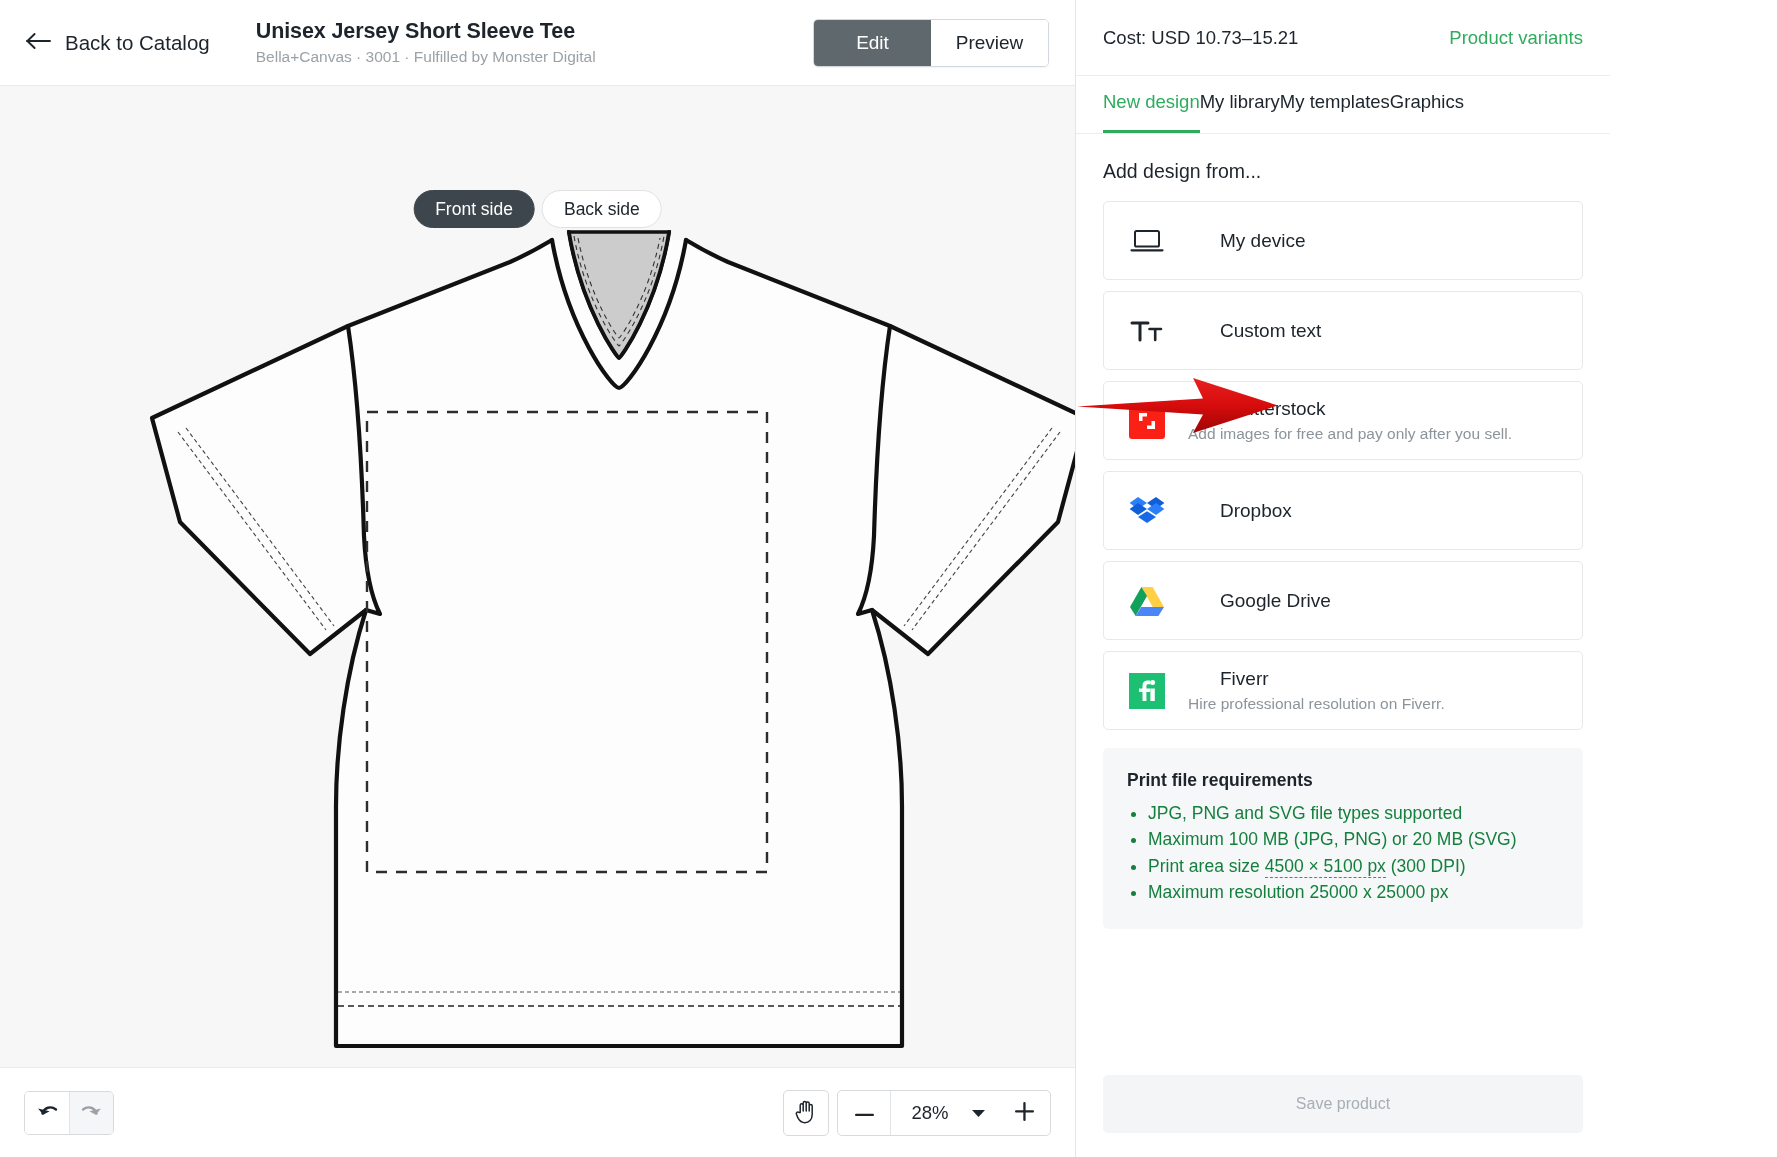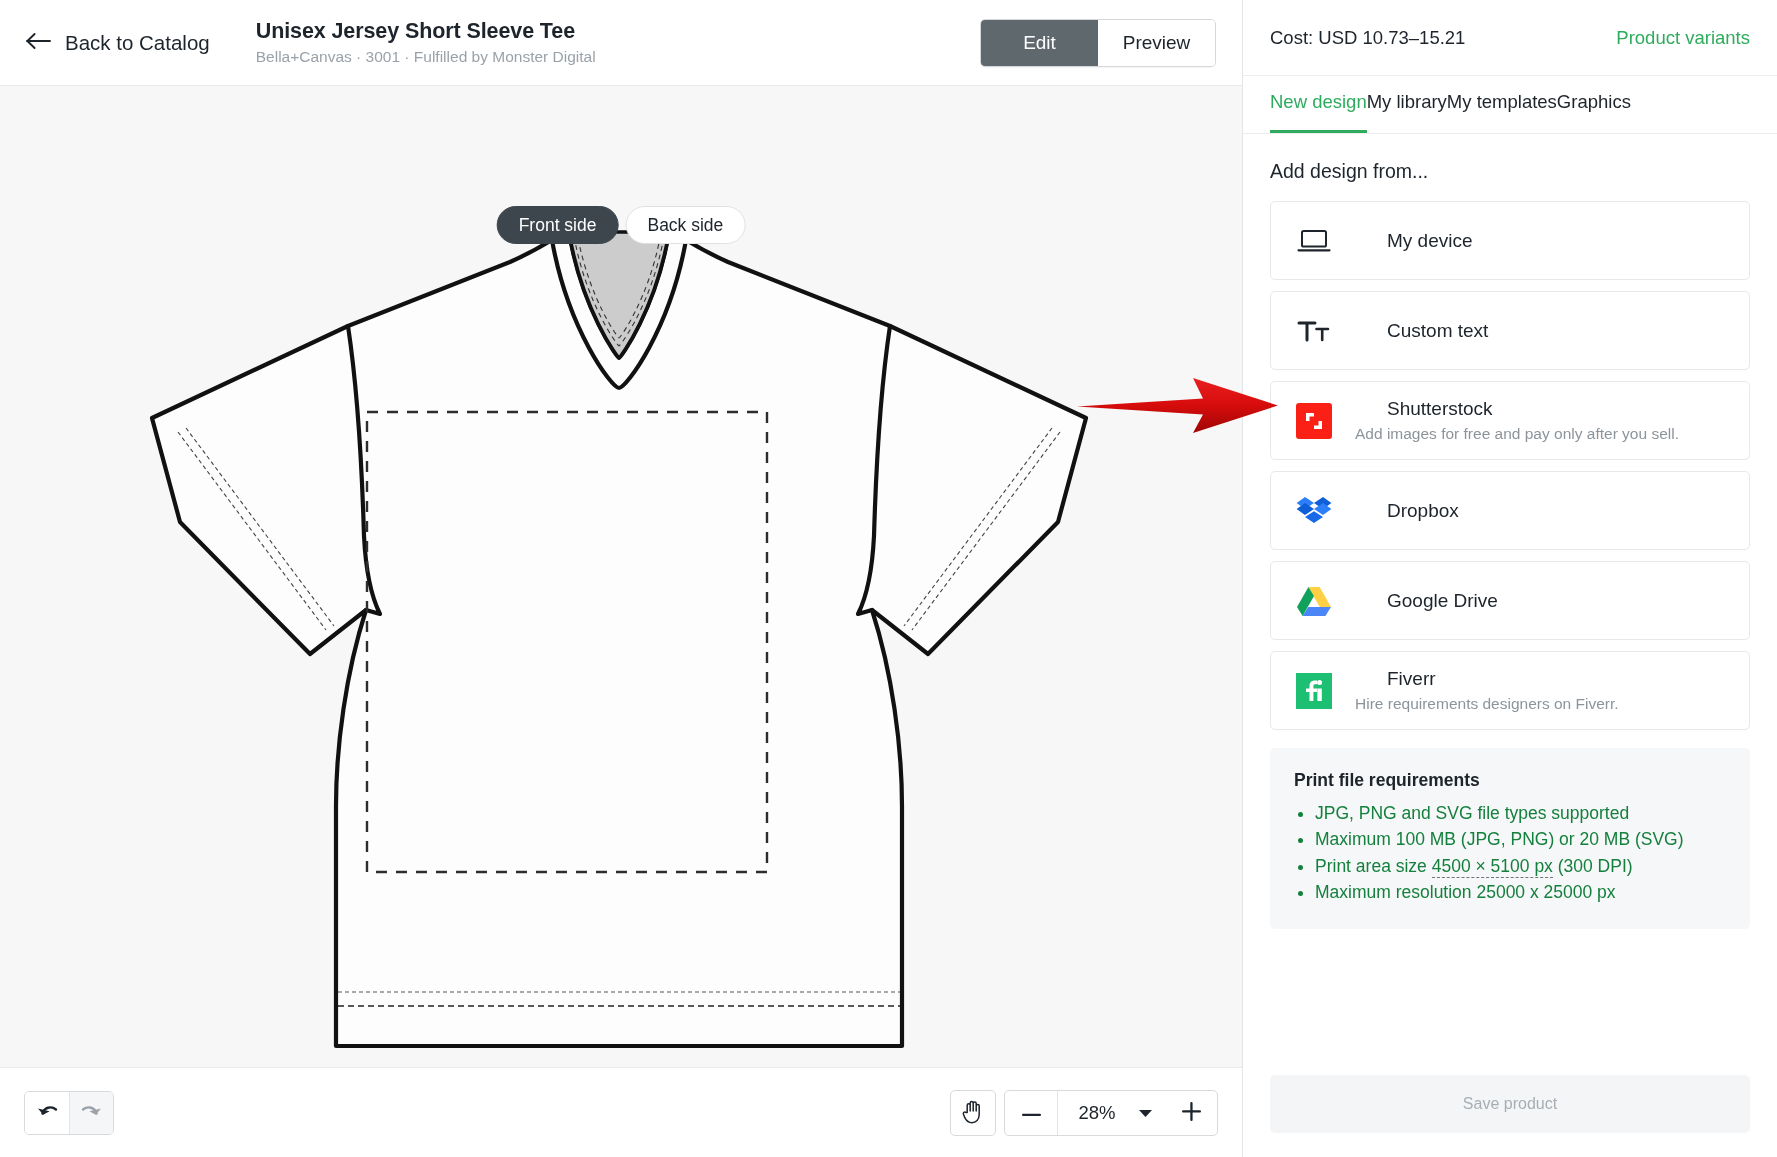--- a/index.html
+++ b/index.html
@@ -16,21 +16,21 @@
     position: relative;
     width: 1777px;
     height: 1157px;
     display: flex;
     background: #ffffff;
   }
 
   
   .left-pane {
     position: relative;
-    width: 1243px;
+    width: 1076px;
     height: 1157px;
     display: flex;
     flex-direction: column;
     background: #ffffff;
     border-right: 1px solid #e3e6e8;
   }
 
   
   .top-header {
     height: 86px;
@@ -100,21 +100,21 @@
   
   .canvas-area {
     position: relative;
     flex: 1 1 auto;
     background: #f7f7f7;
     overflow: hidden;
   }
 
   .side-toggle {
     position: absolute;
-    top: 120px;
+    top: 104px;
     left: 50%;
     transform: translateX(-50%);
     display: flex;
     gap: 7px;
     z-index: 6;
   }
   .pill {
     height: 38px;
     padding: 0 21px;
     border-radius: 19px;
@@ -618,21 +618,21 @@
         <span class="src-icon">
           <svg width="36" height="36" viewBox="0 0 36 36">
             <rect width="36" height="36" fill="#1dbf73"></rect>
             <path d="M10 15.5 H13.5 V12.8 c0-3.6 2.2-5.3 5.6-5.3 h2.1 v3.7 h-1.9 c-1.3 0-1.9 0.6-1.9 1.9 v2.4 h3.8 v3.6 H17.4 V28 H13.5 V19.1 H10 Z" fill="#ffffff"></path>
             <circle cx="23.6" cy="9.4" r="2.5" fill="#ffffff"></circle>
             <rect x="21.4" y="15.5" width="4.4" height="12.5" fill="#ffffff"></rect>
           </svg>
         </span>
         <span class="src-text">
           <span class="src-label">Fiverr</span>
-          <span class="src-desc">Hire requirements designers on Fiverr.</span>
+          <span class="src-desc">Hire professional resolution on Fiverr.</span>
         </span>
       </div>
 
       <div class="reqs">
         <div class="reqs-title">Print file requirements</div>
         <ul>
           <li>JPG, PNG and SVG file types supported</li>
           <li>Maximum 100 MB (JPG, PNG) or 20 MB (SVG)</li>
           <li><span>Print area size </span><span class="dotted-u">4500 × 5100 px</span><span> (300 DPI)</span></li>
           <li>Maximum resolution 25000 x 25000 px</li>

